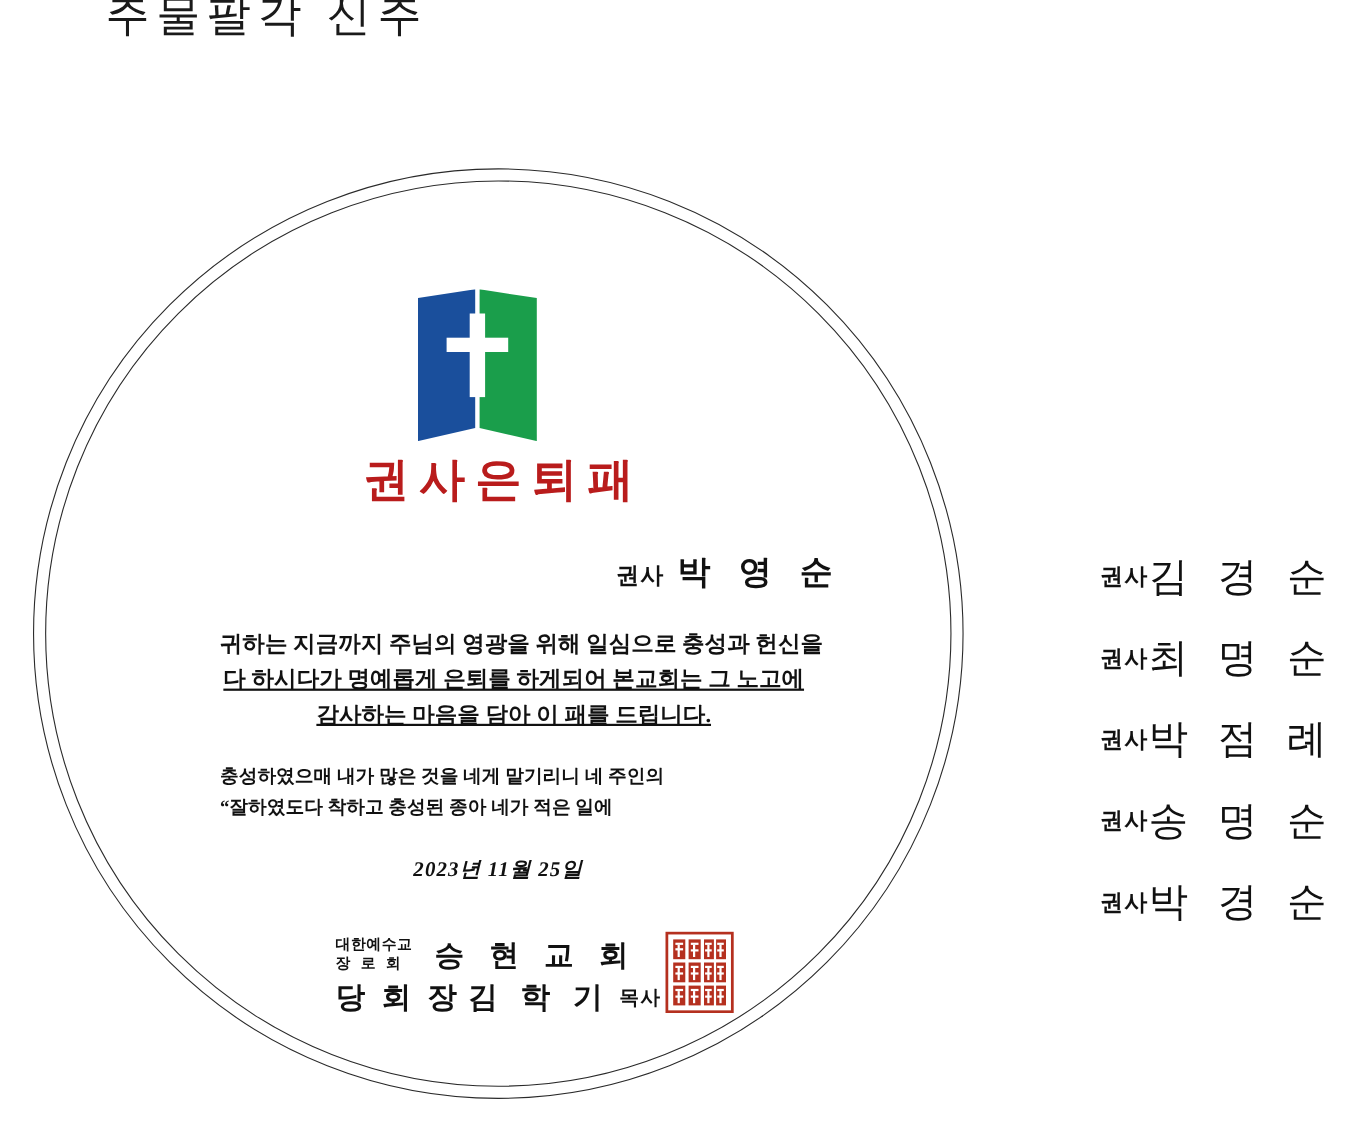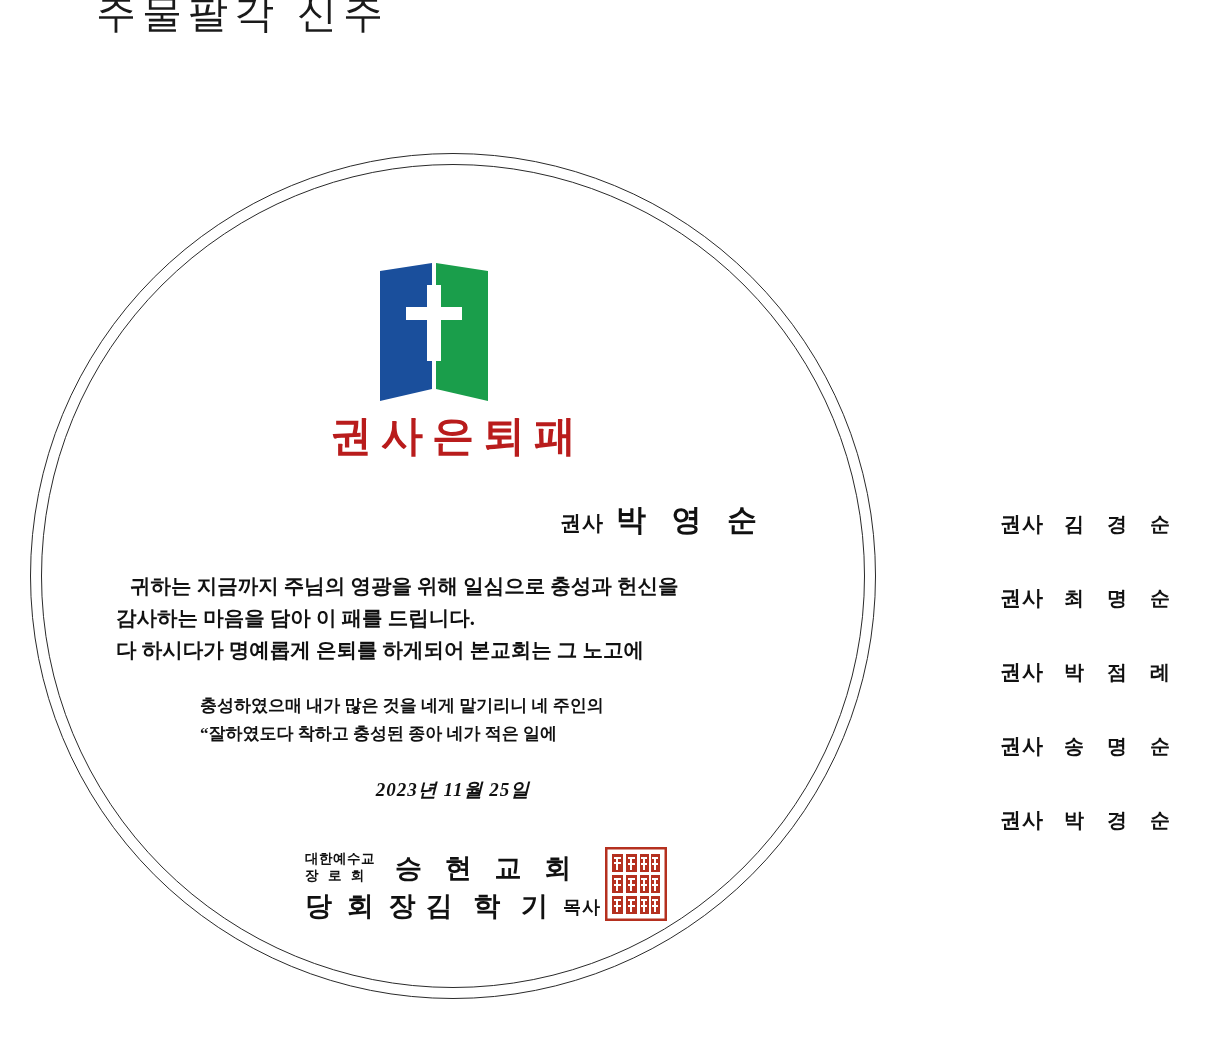--- a/index.html
+++ b/index.html
@@ -96,24 +96,25 @@
     font-weight: bold;
     letter-spacing: 9px;
     margin-left: 12px;
     vertical-align: baseline;
   }
 
   .citation {
     font-size: 20.5px;
     font-weight: bold;
     line-height: 1.55;
-    text-align: left;
+    text-align: center;
     padding: 0 18px 0 46px;
     margin-bottom: 26px;
     letter-spacing: 0px;
+    text-decoration: underline;
   }
   .citation .indent { padding-left: 14px; display:inline-block; }
 
   .scripture {
     font-size: 17px;
     font-weight: bold;
     line-height: 1.62;
     text-align: left;
     padding-left: 130px;
     margin-bottom: 30px;
@@ -205,24 +206,24 @@
     white-space: nowrap;
     display: flex;
     align-items: center;
   }
   .name-role {
     font-size: 21px;
     font-weight: bold;
     letter-spacing: 1px;
   }
   .name-value {
-    font-size: 20px;
-    font-weight: bold;
+    font-size: 36px;
+    font-weight: normal;
     letter-spacing: 9px;
-    margin-left: 20px;
+    margin-left: 0;
   }
 </style>
 </head>
 <body>
 
 <div class="page-heading">주물팔각 신주</div>
 
 <div class="plaque">
 
   <div class="ring-outer"></div>
@@ -240,22 +241,22 @@
   <div class="plaque-body">
 
     <div class="plaque-title">권사은퇴패</div>
 
     <div class="honoree-row">
       <span class="honoree-role">권사</span><span class="honoree-name">박 영 순</span>
     </div>
 
     <div class="citation">
       <div class="indent">귀하는 지금까지 주님의 영광을 위해 일심으로 충성과 헌신을</div>
+      <div>다 하시다가 명예롭게 은퇴를 하게되어 본교회는 그 노고에</div>
       <div>감사하는 마음을 담아 이 패를 드립니다.</div>
-      <div>다 하시다가 명예롭게 은퇴를 하게되어 본교회는 그 노고에</div>
     </div>
 
     <div class="scripture">
       <div>충성하였으매 내가 많은 것을 네게 맡기리니 네 주인의</div>
       <div>“잘하였도다 착하고 충성된 종아 네가 적은 일에</div>
     </div>
 
     <div class="date-line">2023년   11월   25일</div>
 
     <div class="church-block">

